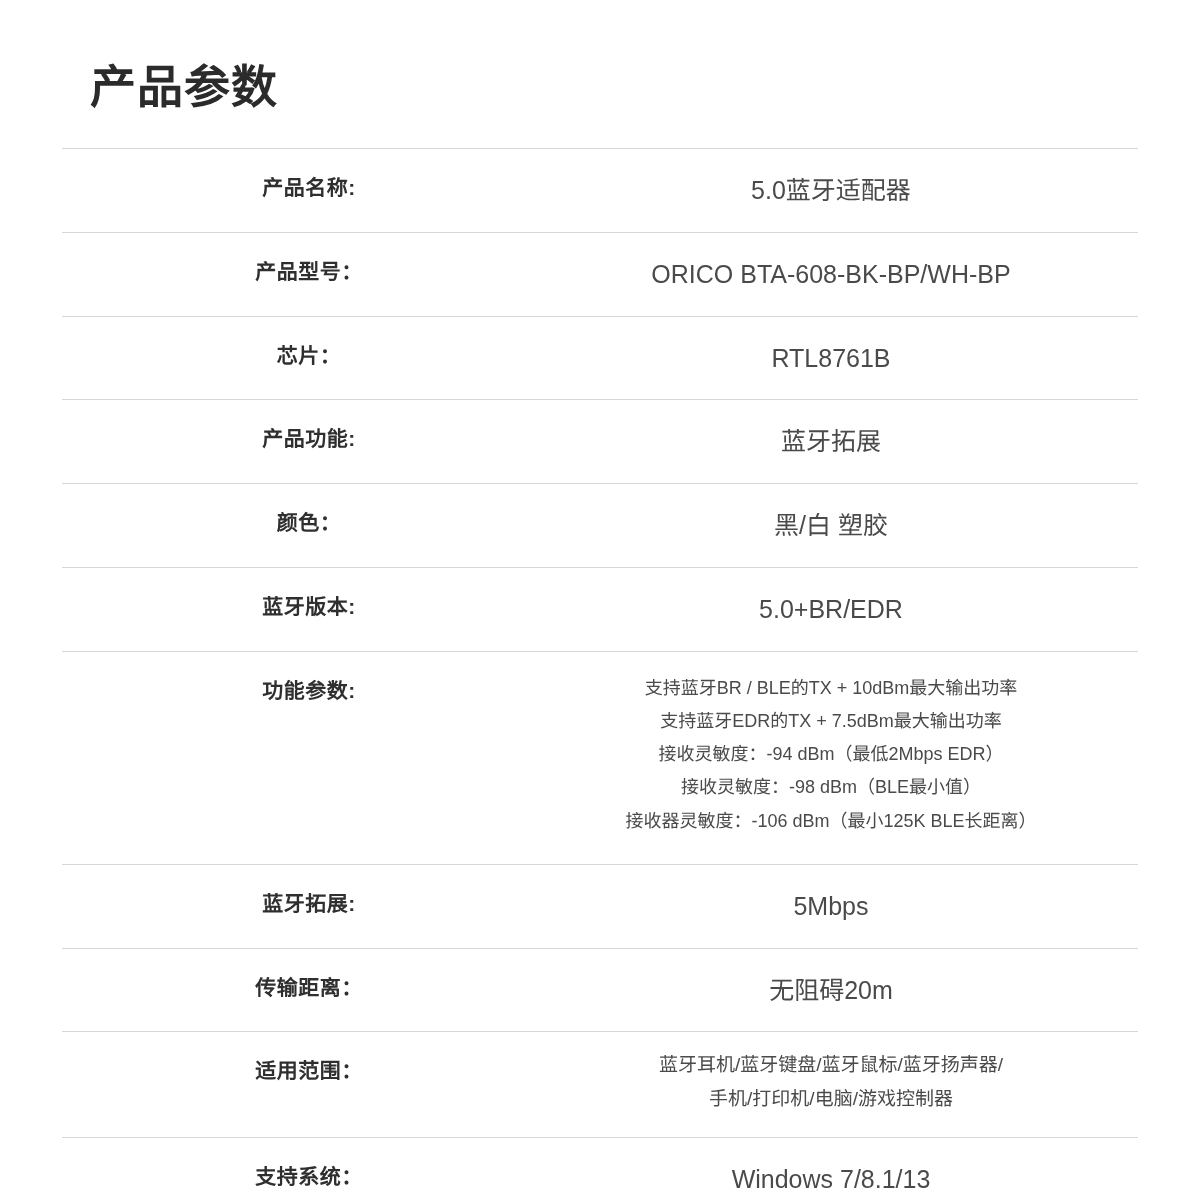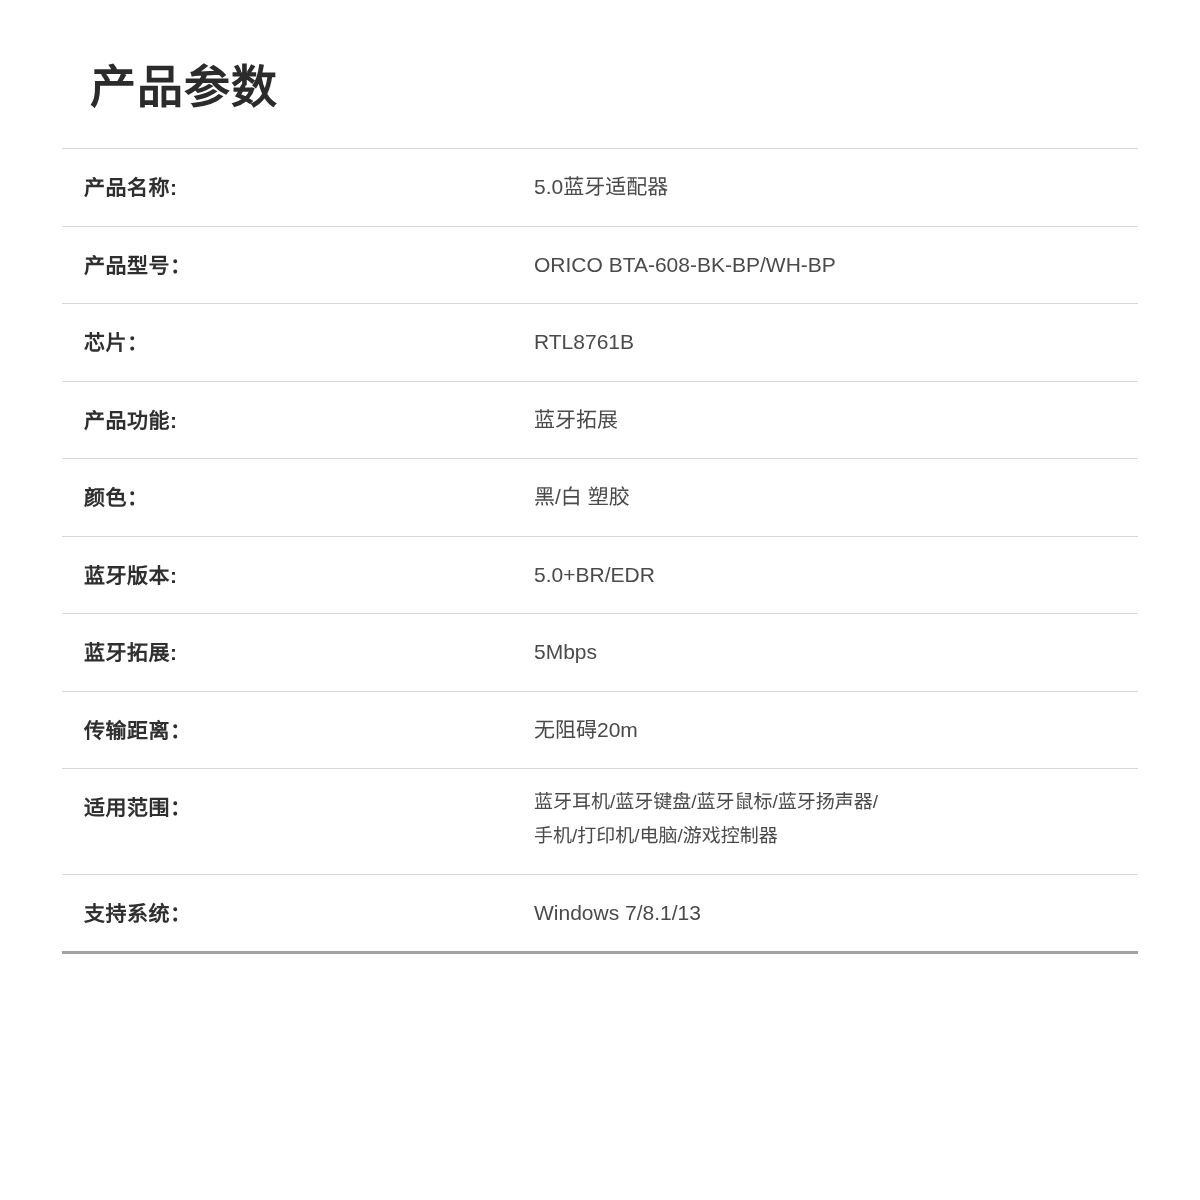--- a/index.html
+++ b/index.html
@@ -36,33 +36,34 @@
   }
   .spec-table tr {
     border-top: 1px solid #d8d8d8;
   }
   .spec-table tr:last-child {
     border-bottom: 3px solid #a3a3a3;
   }
   .spec-table td {
     vertical-align: top;
     padding: 0;
+    text-align: center;
   }
   td.label-cell {
     width: 450px;
     padding: 22px 0 22px 22px;
     font-size: 21px;
     font-weight: 700;
     color: #2f2f2f;
     letter-spacing: 0.5px;
     white-space: nowrap;
   }
   td.value-cell {
     padding: 22px 10px 22px 0;
-    font-size: 21px;
+    font-size: 25px;
     font-weight: 400;
     color: #4a4a4a;
     line-height: 1.55;
   }
   
   tr.multiline td.value-cell {
     font-size: 18px;
     line-height: 1.85;
     padding-top: 20px;
     padding-bottom: 26px;
@@ -117,20 +118,30 @@
           <td class="value-cell">
             <span class="value-line">黑/白  塑胶</span>
           </td>
         </tr>
         <tr>
           <td class="label-cell">蓝牙版本:</td>
           <td class="value-cell">
             <span class="value-line">5.0+BR/EDR</span>
           </td>
         </tr>
+        <tr class="multiline">
+          <td class="label-cell">功能参数:</td>
+          <td class="value-cell">
+            <span class="value-line">支持蓝牙BR / BLE的TX + 10dBm最大输出功率</span>
+            <span class="value-line">支持蓝牙EDR的TX + 7.5dBm最大输出功率</span>
+            <span class="value-line">接收灵敏度：-94 dBm（最低2Mbps EDR）</span>
+            <span class="value-line">接收灵敏度：-98 dBm（BLE最小值）</span>
+            <span class="value-line">接收器灵敏度：-106 dBm（最小125K BLE长距离）</span>
+          </td>
+        </tr>
         <tr>
           <td class="label-cell">蓝牙拓展:</td>
           <td class="value-cell">
             <span class="value-line">5Mbps</span>
           </td>
         </tr>
         <tr>
           <td class="label-cell">传输距离：</td>
           <td class="value-cell">
             <span class="value-line">无阻碍20m</span>

